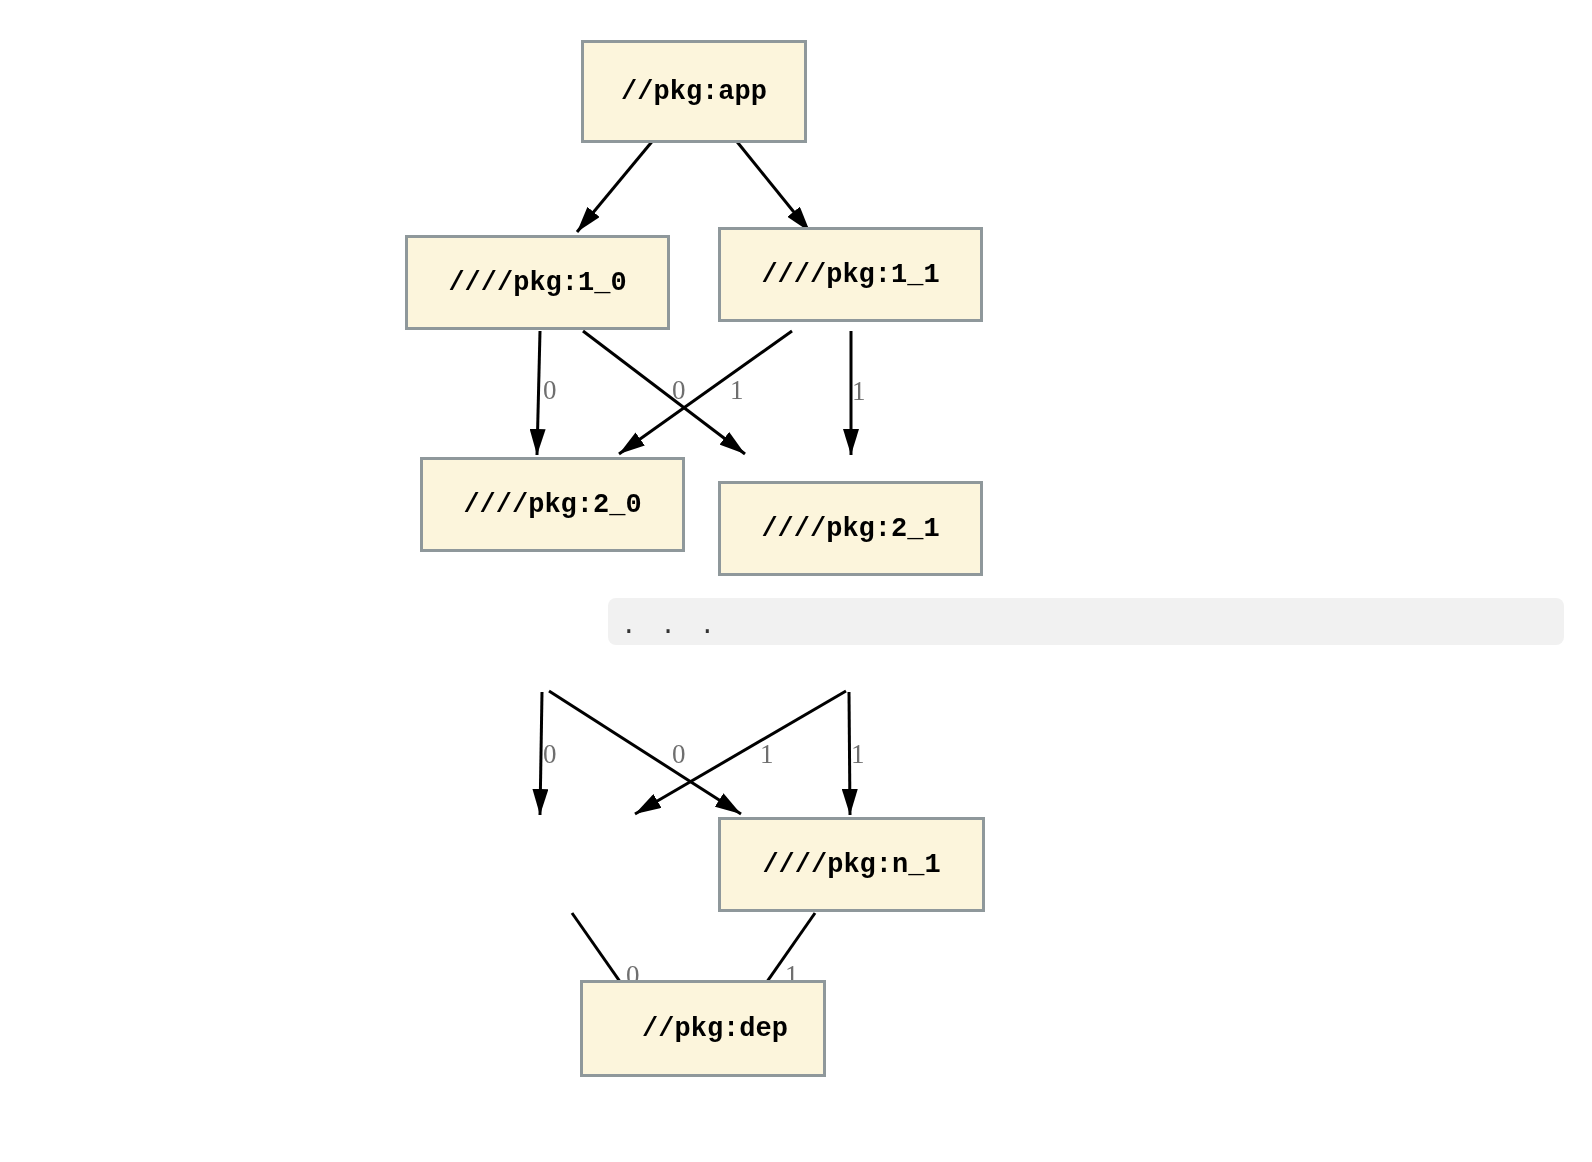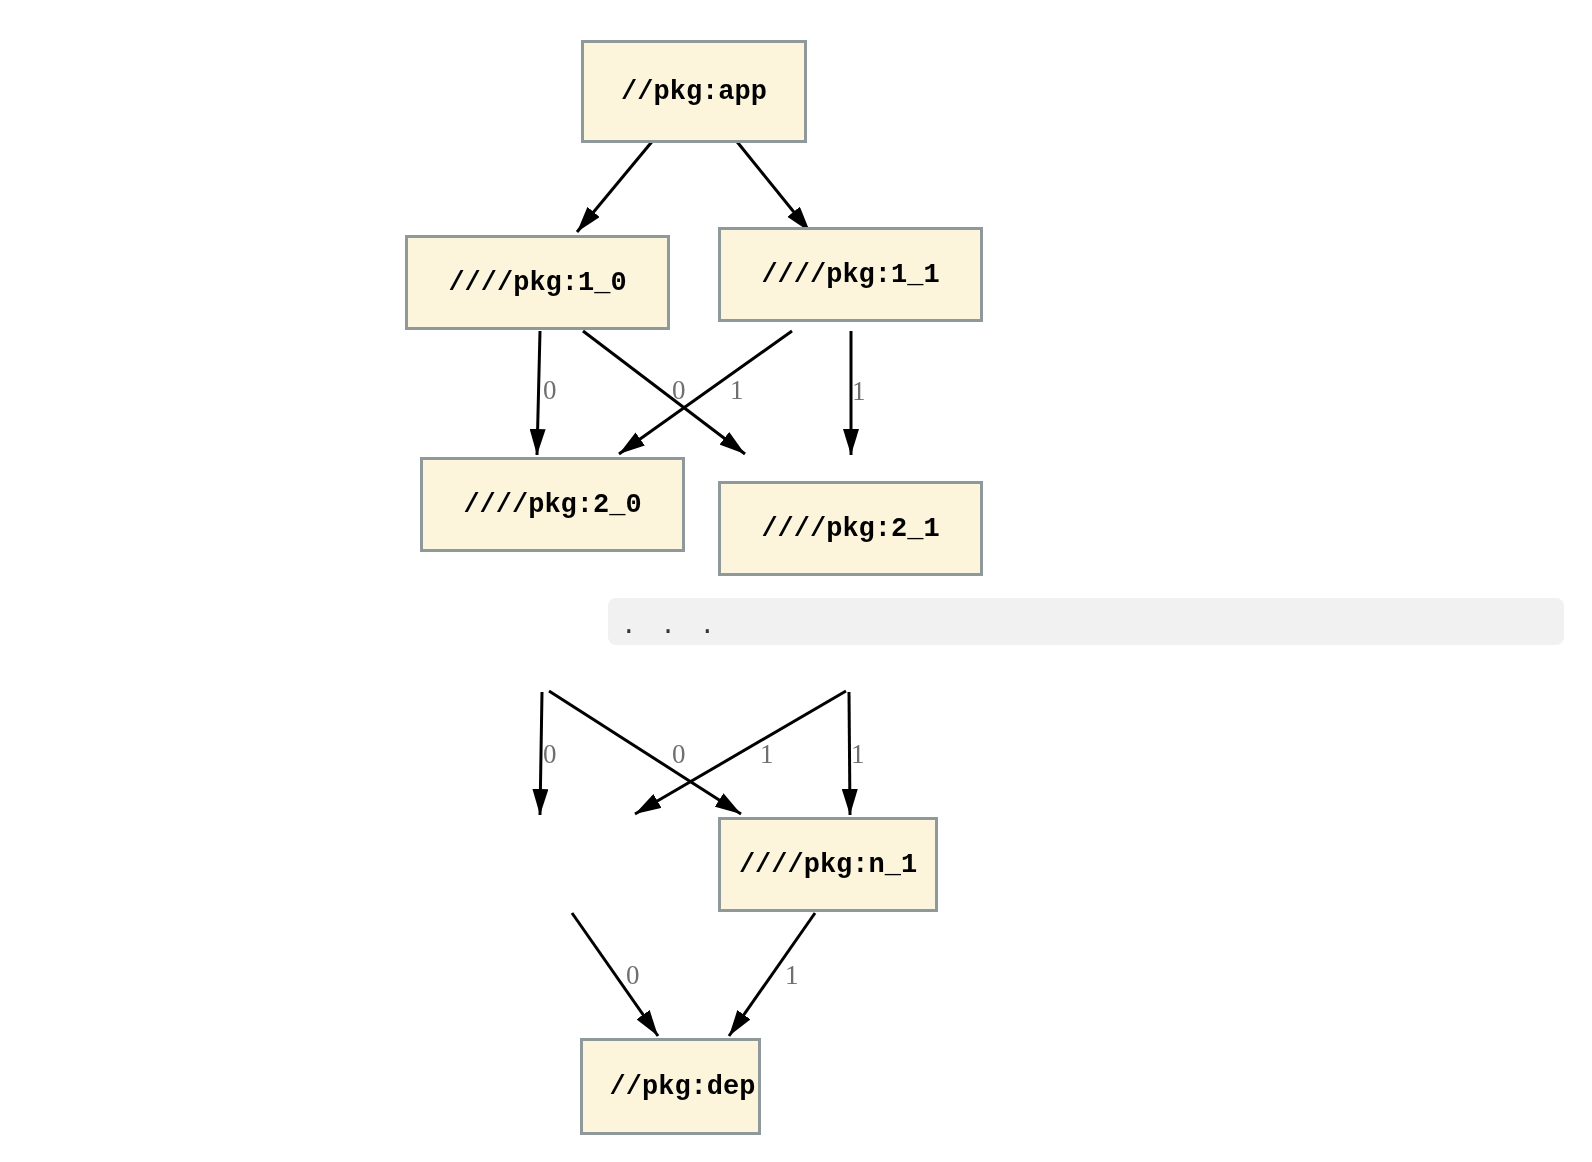--- a/index.html
+++ b/index.html
@@ -39,22 +39,22 @@
     font-size: 27px;
     color: var(--node-text, #000000);
     white-space: pre;
   }
   .p-app { left: 581px; top: 40px;  width: 226px; height: 103px; text-align: center; }
   .p-1_0 { left: 405px; top: 235px; width: 265px; height: 95px; }
   .p-1_1 { left: 718px; top: 227px; width: 265px; height: 95px; }
   .p-2_0 { left: 420px; top: 457px; width: 265px; height: 95px; }
   .p-2_1 { left: 718px; top: 457px; width: 265px; height: 95px; margin-top: 24px; }
   .p-n_0 { left: 405px; top: 817px; width: 265px; height: 95px; }
-  .p-n_1 { left: 718px; top: 817px; width: 220px; height: 95px; }
-  .p-dep { left: 580px; top: 1038px; width: 181px; height: 97px; padding-left: 24px; }
+  .p-n_1 { left: 718px; top: 817px; width: 267px; height: 95px; }
+  .p-dep { left: 580px; top: 980px; width: 246px; height: 97px; padding-left: 24px; }
   .band {
     position: absolute;
     left: 608px; top: 598px;
     width: 956px; height: 47px;
     background: var(--band-bg, #f1f1f1);
     border-radius: 8px;
     display: flex;
     align-items: center;
     padding-left: 13px;
     box-sizing: border-box;

